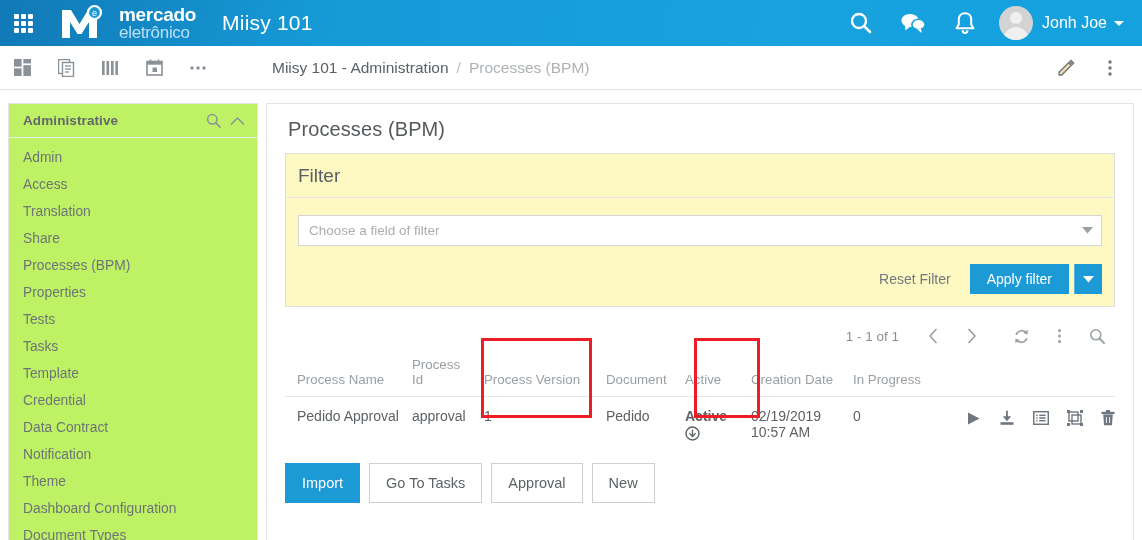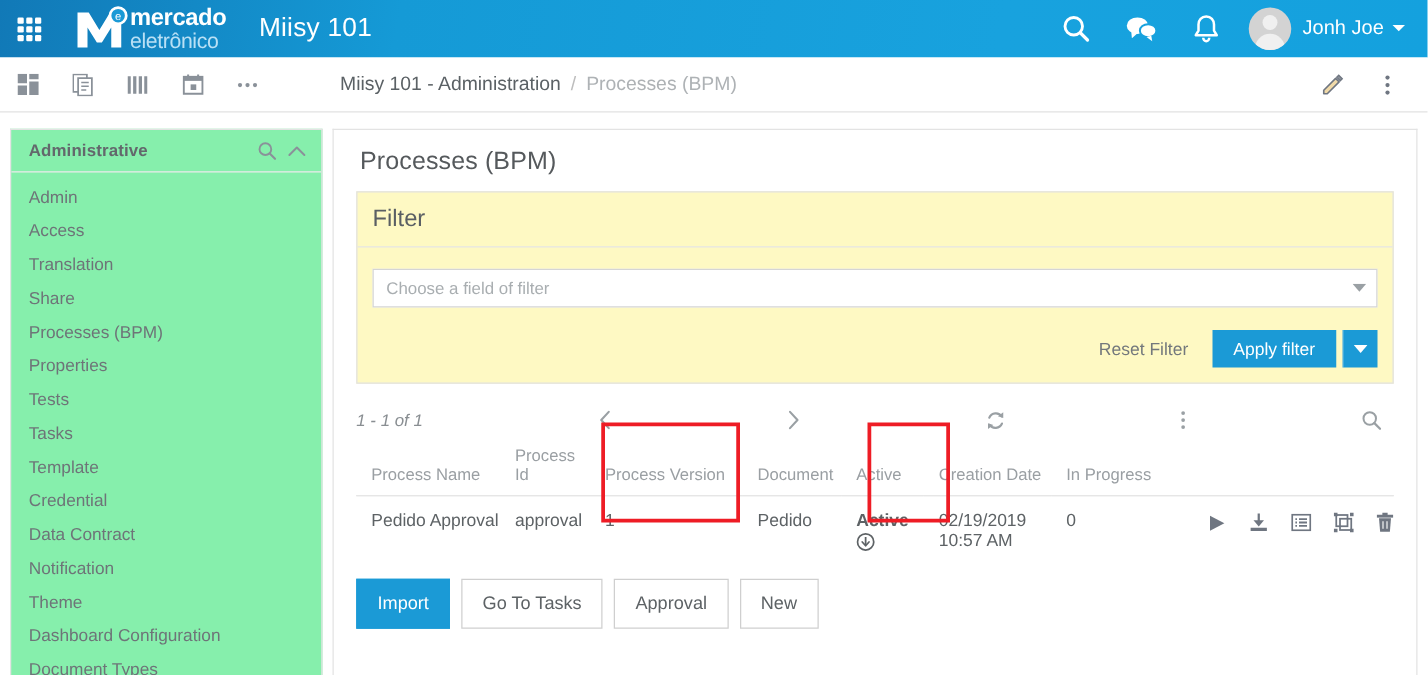--- a/index.html
+++ b/index.html
@@ -27,21 +27,21 @@
     grid-template-rows: repeat(3, 5px); gap: 2px;
   }
   .apps-grid .g i { background: #fff; display: block; border-radius: 1px; }
 
   .brand { display: flex; align-items: center; margin-left: 12px; cursor: pointer; }
   .brand-m {
     position: relative;
     width: 46px; height: 38px;
     display: flex; align-items: center; justify-content: center;
   }
-  .brand-text { margin-left: 0; line-height: 1.0; }
+  .brand-text { margin-left: 15px; line-height: 1.0; }
   .brand-text .l1 {
     color: #fff; font-size: 19px; font-weight: bold; letter-spacing: -0.3px;
     display: block;
   }
   .brand-text .l2 {
     color: #b9e0f5; font-size: 17px; display: block; letter-spacing: -0.3px;
   }
   .app-title {
     color: #ffffff; font-size: 21px; margin-left: 26px;
     letter-spacing: 0.2px;
@@ -93,21 +93,21 @@
   }
   .breadcrumb .crumb-link { color: #5b6165; cursor: pointer; }
   .breadcrumb .sep { color: #bdbdbd; }
   .breadcrumb .crumb-cur { color: #aeb2b5; }
   .subbar-right { margin-left: auto; display: flex; align-items: center; padding-right: 10px; }
 
   
   .sidebar {
     position: absolute; left: 8px; top: 103px;
     width: 250px; height: 437px;
-    background: #86efac;
+    background: #bef264;
     border: 1px solid #e3e3e3;
     border-bottom: none;
     overflow: hidden;
   }
   .sb-head {
     height: 34px; display: flex; align-items: center;
     padding: 0 12px 0 14px; border-bottom: 1px solid #ececec;
   }
   .sb-head .title {
     font-size: 13.5px; font-weight: bold; color: #63686c; letter-spacing: 0.1px;
@@ -159,22 +159,22 @@
     font-family: "Liberation Sans", sans-serif;
   }
   .apply-split {
     background: #1b9ad6; width: 28px; height: 30px; display: flex;
     align-items: center; justify-content: center; cursor: pointer;
     border-left: 1px solid rgba(255,255,255,0.25);
   }
 
   
   .pager {
-    display: flex; align-items: center; justify-content: space-between;
-    gap: 6px; padding-top: 14px; padding-right: 2px; height: 44px; font-style: italic;
+    display: flex; align-items: center; justify-content: flex-end;
+    gap: 6px; padding-top: 14px; padding-right: 2px; height: 44px;
   }
   .pager .count { font-size: 13.5px; color: #898e92; margin-right: 12px; }
   .pg-btn {
     width: 32px; height: 30px; display: flex; align-items: center;
     justify-content: center; cursor: pointer;
   }
 
   
   table.proc { width: 100%; border-collapse: collapse; }
   table.proc th {

